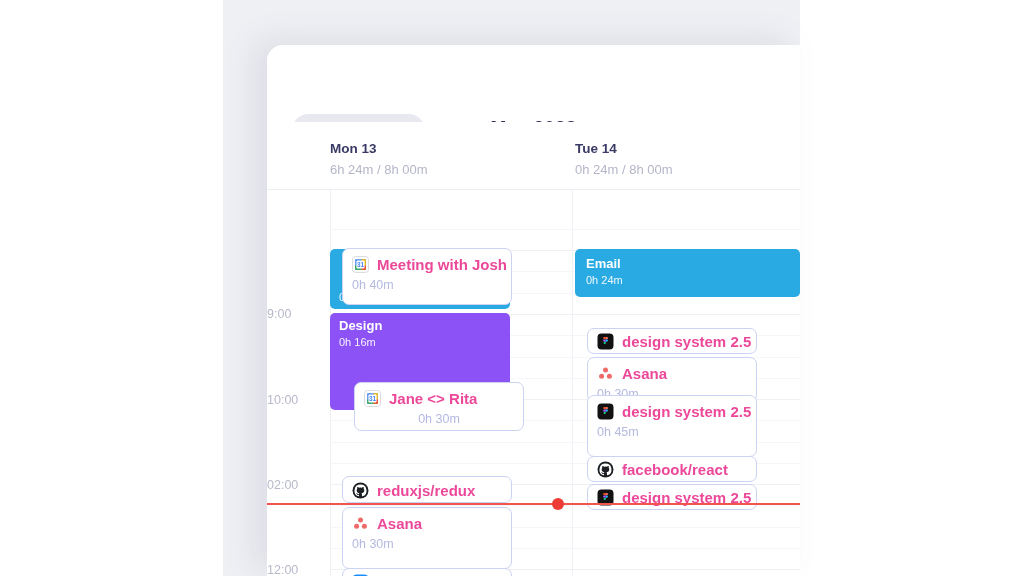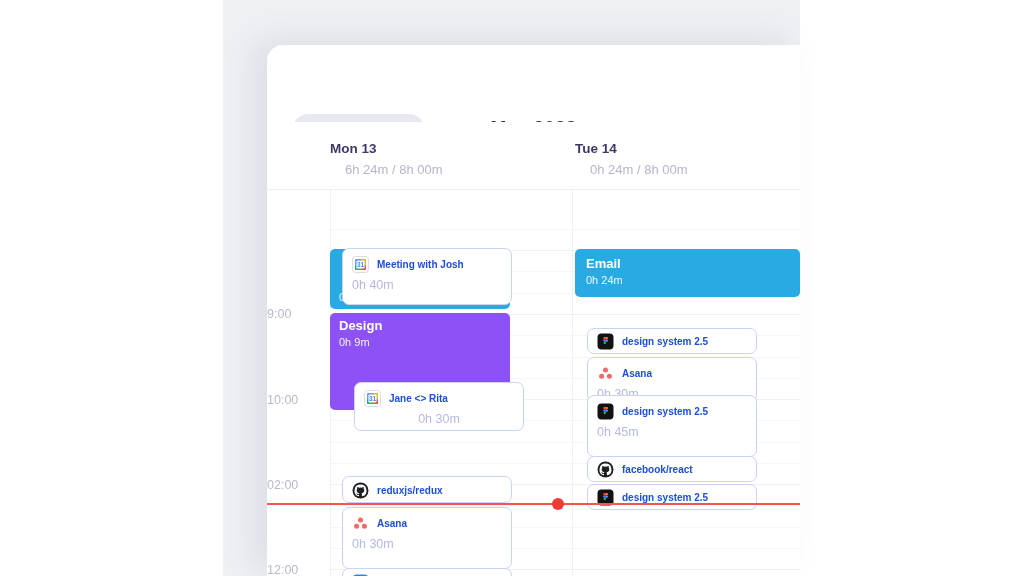--- a/index.html
+++ b/index.html
@@ -42,21 +42,21 @@
 
   
   .dayhead-row{position:absolute;left:0;top:77px;width:533px;height:68px;background:#fff;}
   .dayhead-row:after{
     content:"";position:absolute;left:0;bottom:0;width:533px;height:1px;background:#eceef3;
   }
   .dayhead{position:absolute;top:18px;}
   .dayhead.d0{left:63px;}
   .dayhead.d1{left:308px;}
   .dayhead .dname{font-size:13.5px;font-weight:700;color:#3a3a66;line-height:18px;}
-  .dayhead .dtime{font-size:13px;font-weight:400;color:#b4b6c8;line-height:20px;margin-top:2px;margin-left:15px;}
+  .dayhead .dtime{font-size:13px;font-weight:400;color:#b4b6c8;line-height:20px;margin-top:2px;}
 
   
   .grid{position:absolute;left:0;top:145px;width:533px;height:386px;background:#fff;overflow:hidden;}
   .gutter-line{position:absolute;left:63px;top:0;width:1px;height:386px;background:#f0f1f5;}
   .col-line{position:absolute;left:305px;top:0;width:1px;height:386px;background:#f0f1f5;}
   .hline{position:absolute;left:63px;width:470px;height:1px;background:#f5f6f9;}
   .hline.hour{background:#eef0f4;}
   .tlabel{
     position:absolute;left:0;width:55px;text-align:left;
     font-size:12.5px;color:#b7b9ca;font-weight:400;
@@ -74,21 +74,21 @@
   }
   .blk .bt{font-size:13px;font-weight:700;line-height:16px;white-space:nowrap;}
   .blk .bd{font-size:11px;font-weight:400;line-height:16px;opacity:.92;white-space:nowrap;}
 
   
   .card{
     position:absolute;background:#ffffff;border:1.3px solid #ccd2f2;border-radius:7px;
     box-sizing:border-box;padding:6px 9px;overflow:hidden;cursor:pointer;
   }
   .card .crow{display:flex;align-items:center;gap:8px;height:19px;}
-  .card .ct{font-size:10px;font-weight:700;color:#1d4ed8;line-height:19px;white-space:nowrap;}
+  .card .ct{font-size:15px;font-weight:700;color:#ec4899;line-height:19px;white-space:nowrap;}
   .card .cd{font-size:12.5px;font-weight:400;color:#b4b9e0;line-height:18px;margin-top:2px;white-space:nowrap;}
 
   
   .ico{width:17px;height:17px;flex:0 0 17px;border-radius:3px;display:block;position:relative;}
   .ico svg{display:block;width:17px;height:17px;}
 
   
   .nowline{position:absolute;left:0;top:313px;width:533px;height:1.6px;background:#f1554e;z-index:40;}
   .nowdot{position:absolute;left:285px;top:308px;width:12px;height:12px;border-radius:50%;background:#ec3c34;z-index:41;}
 </style>
@@ -156,21 +156,21 @@
       <div class="tlabel" style="top:373px">12:00</div>
 
       <div class="col c0">
 
         <div class="blk" style="left:0px;top:59px;width:180px;height:60px;background:#29aae3;padding-top:40px;">
           <div class="bd">0h 44m</div>
         </div>
 
         <div class="blk" style="left:0px;top:123px;width:180px;height:97px;background:#8c52f5;">
           <div class="bt">Design</div>
-          <div class="bd">0h 9m</div>
+          <div class="bd">0h 16m</div>
         </div>
 
         <div class="card" style="left:12px;top:58px;width:170px;height:57px;">
           <div class="crow">
             <span class="ico">
               <svg viewBox="0 0 17 17">
                 <rect x="0.5" y="0.5" width="16" height="16" rx="3" fill="#fff" stroke="#dadce0"></rect>
                 <path d="M3.2 3.2h10.6v10.6H3.2z" fill="#4285f4"></path>
                 <path d="M3.2 9.6h10.6v4.2H3.2z" fill="#34a853"></path>
                 <path d="M9.6 3.2h4.2v10.6H9.6z" fill="#fbbc05"></path>

